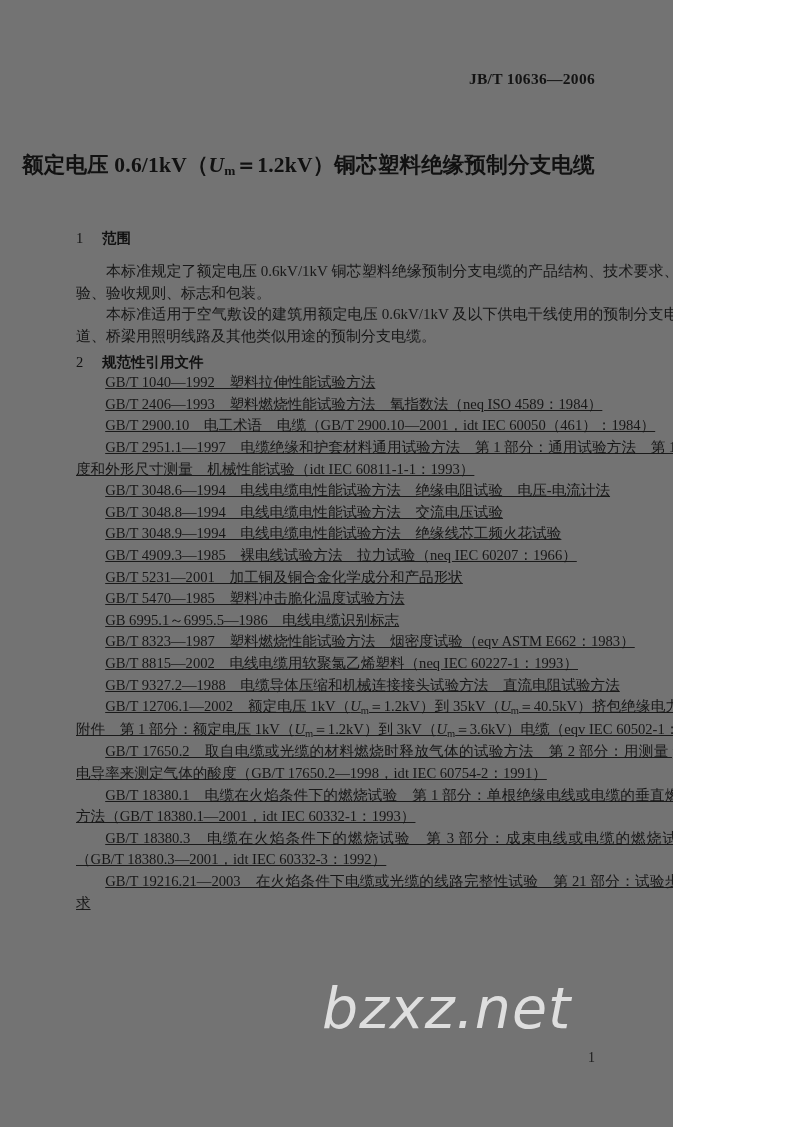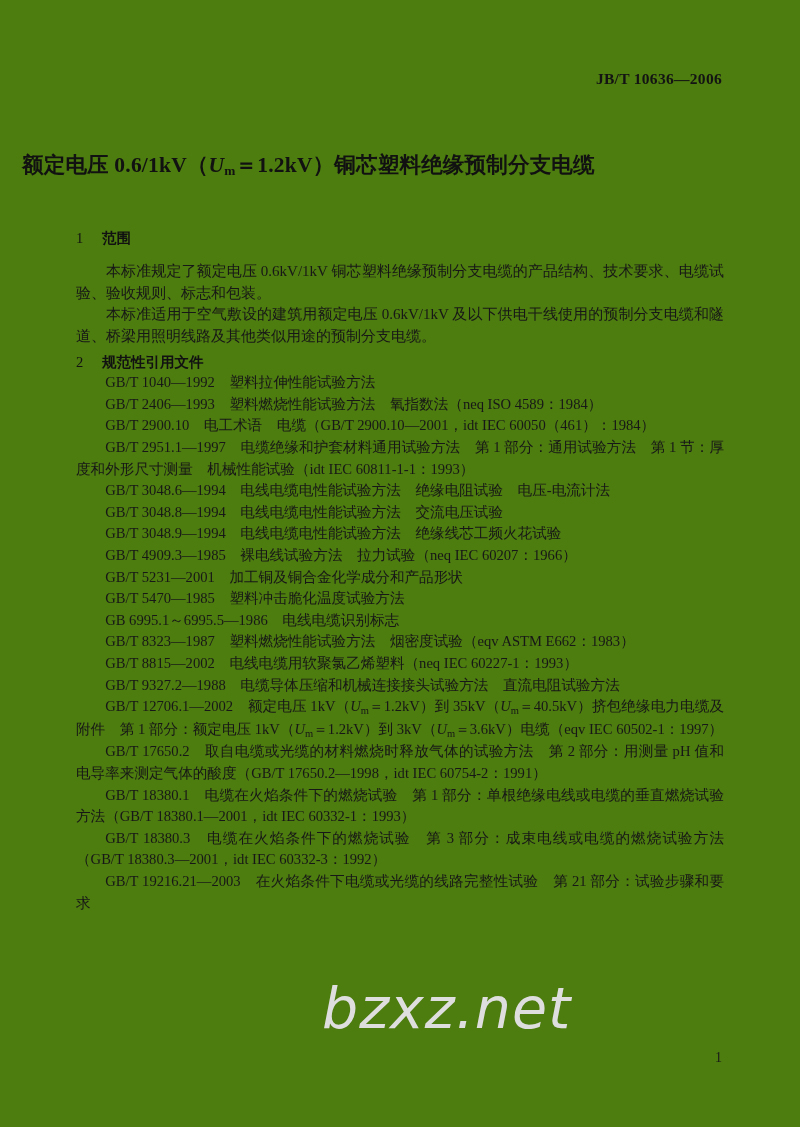--- a/index.html
+++ b/index.html
@@ -6,23 +6,23 @@
     margin: 0;
     padding: 0;
     background: #ffffff;
   }
   body {
     font-family: "Liberation Serif", "DejaVu Serif", serif;
     color: #1a1a1a;
   }
   .page {
     position: relative;
-    width: 800px;
+    width: 673px;
     height: 1127px;
-    background: #4d7c0f;
+    background: #737373;
     overflow: hidden;
     box-sizing: border-box;
   }
   .content {
     position: absolute;
     left: 76px;
     top: 0;
     width: 648px;
   }
   
@@ -84,20 +84,21 @@
     text-indent: 2em;
     text-align: justify;
     text-justify: inter-ideograph;
     color: #171717;
   }
   
   .ref-list {
     margin: 0;
     padding: 0;
     list-style: none;
+    text-decoration: underline;
   }
   .ref-list li {
     font-size: 14.6px;
     line-height: 21.6px;
     text-indent: 2em;
     text-align: justify;
     text-justify: inter-ideograph;
     color: #171717;
   }
   .sub {

